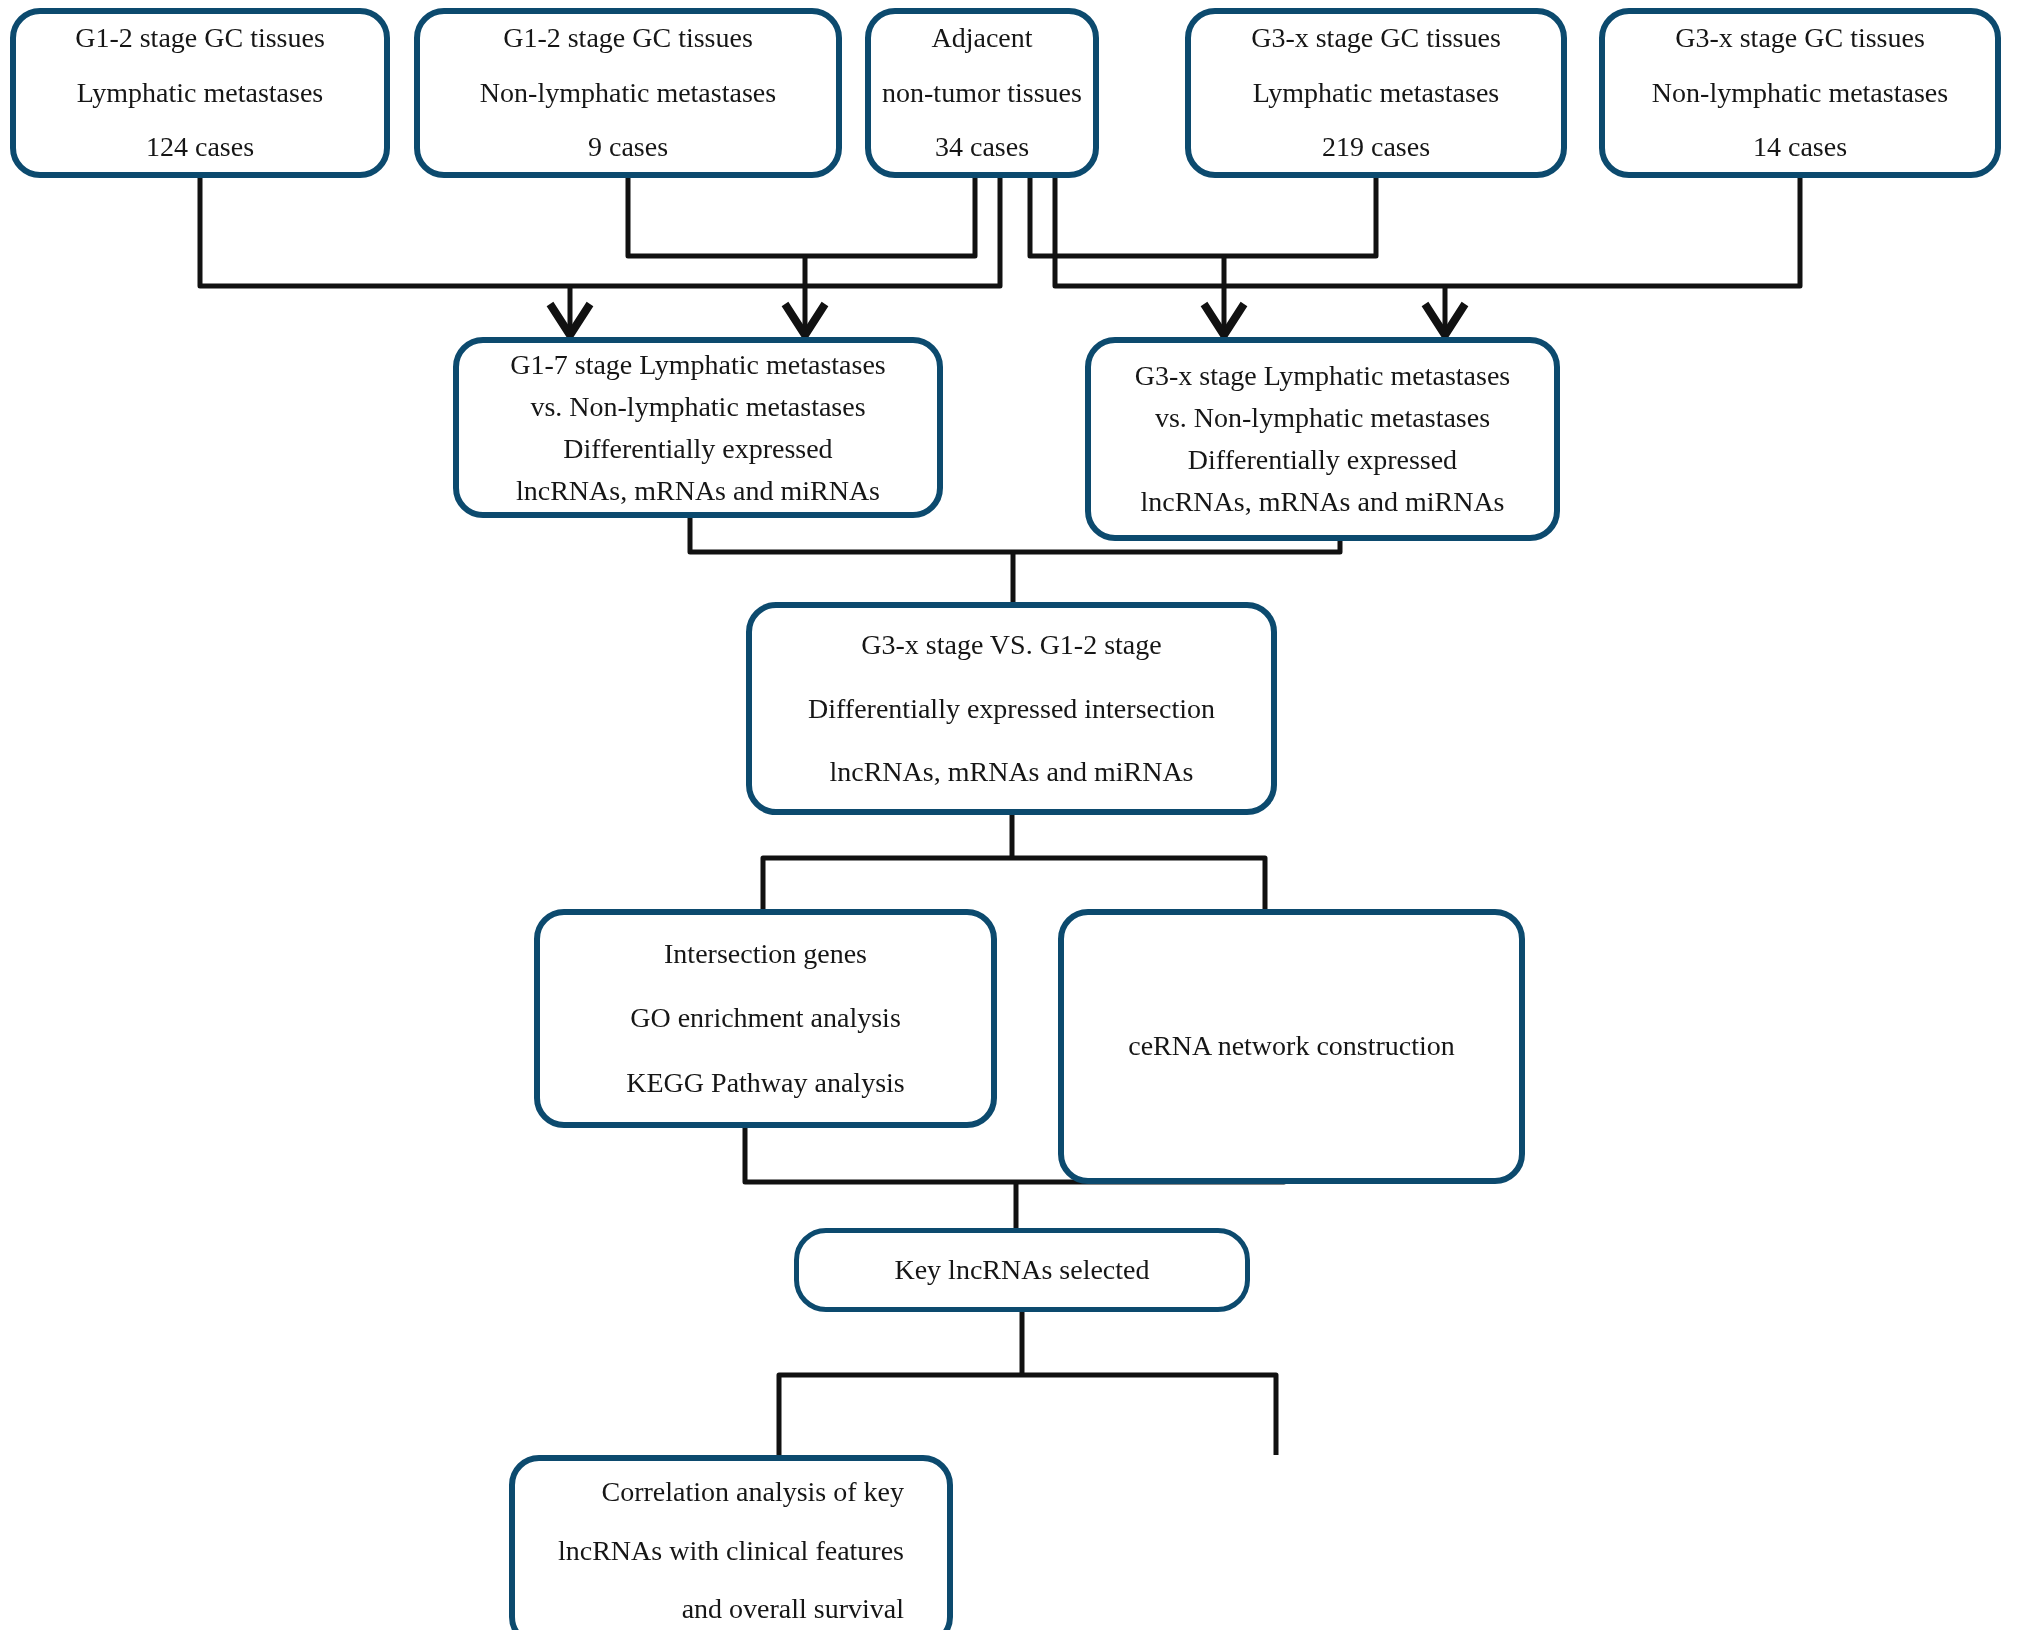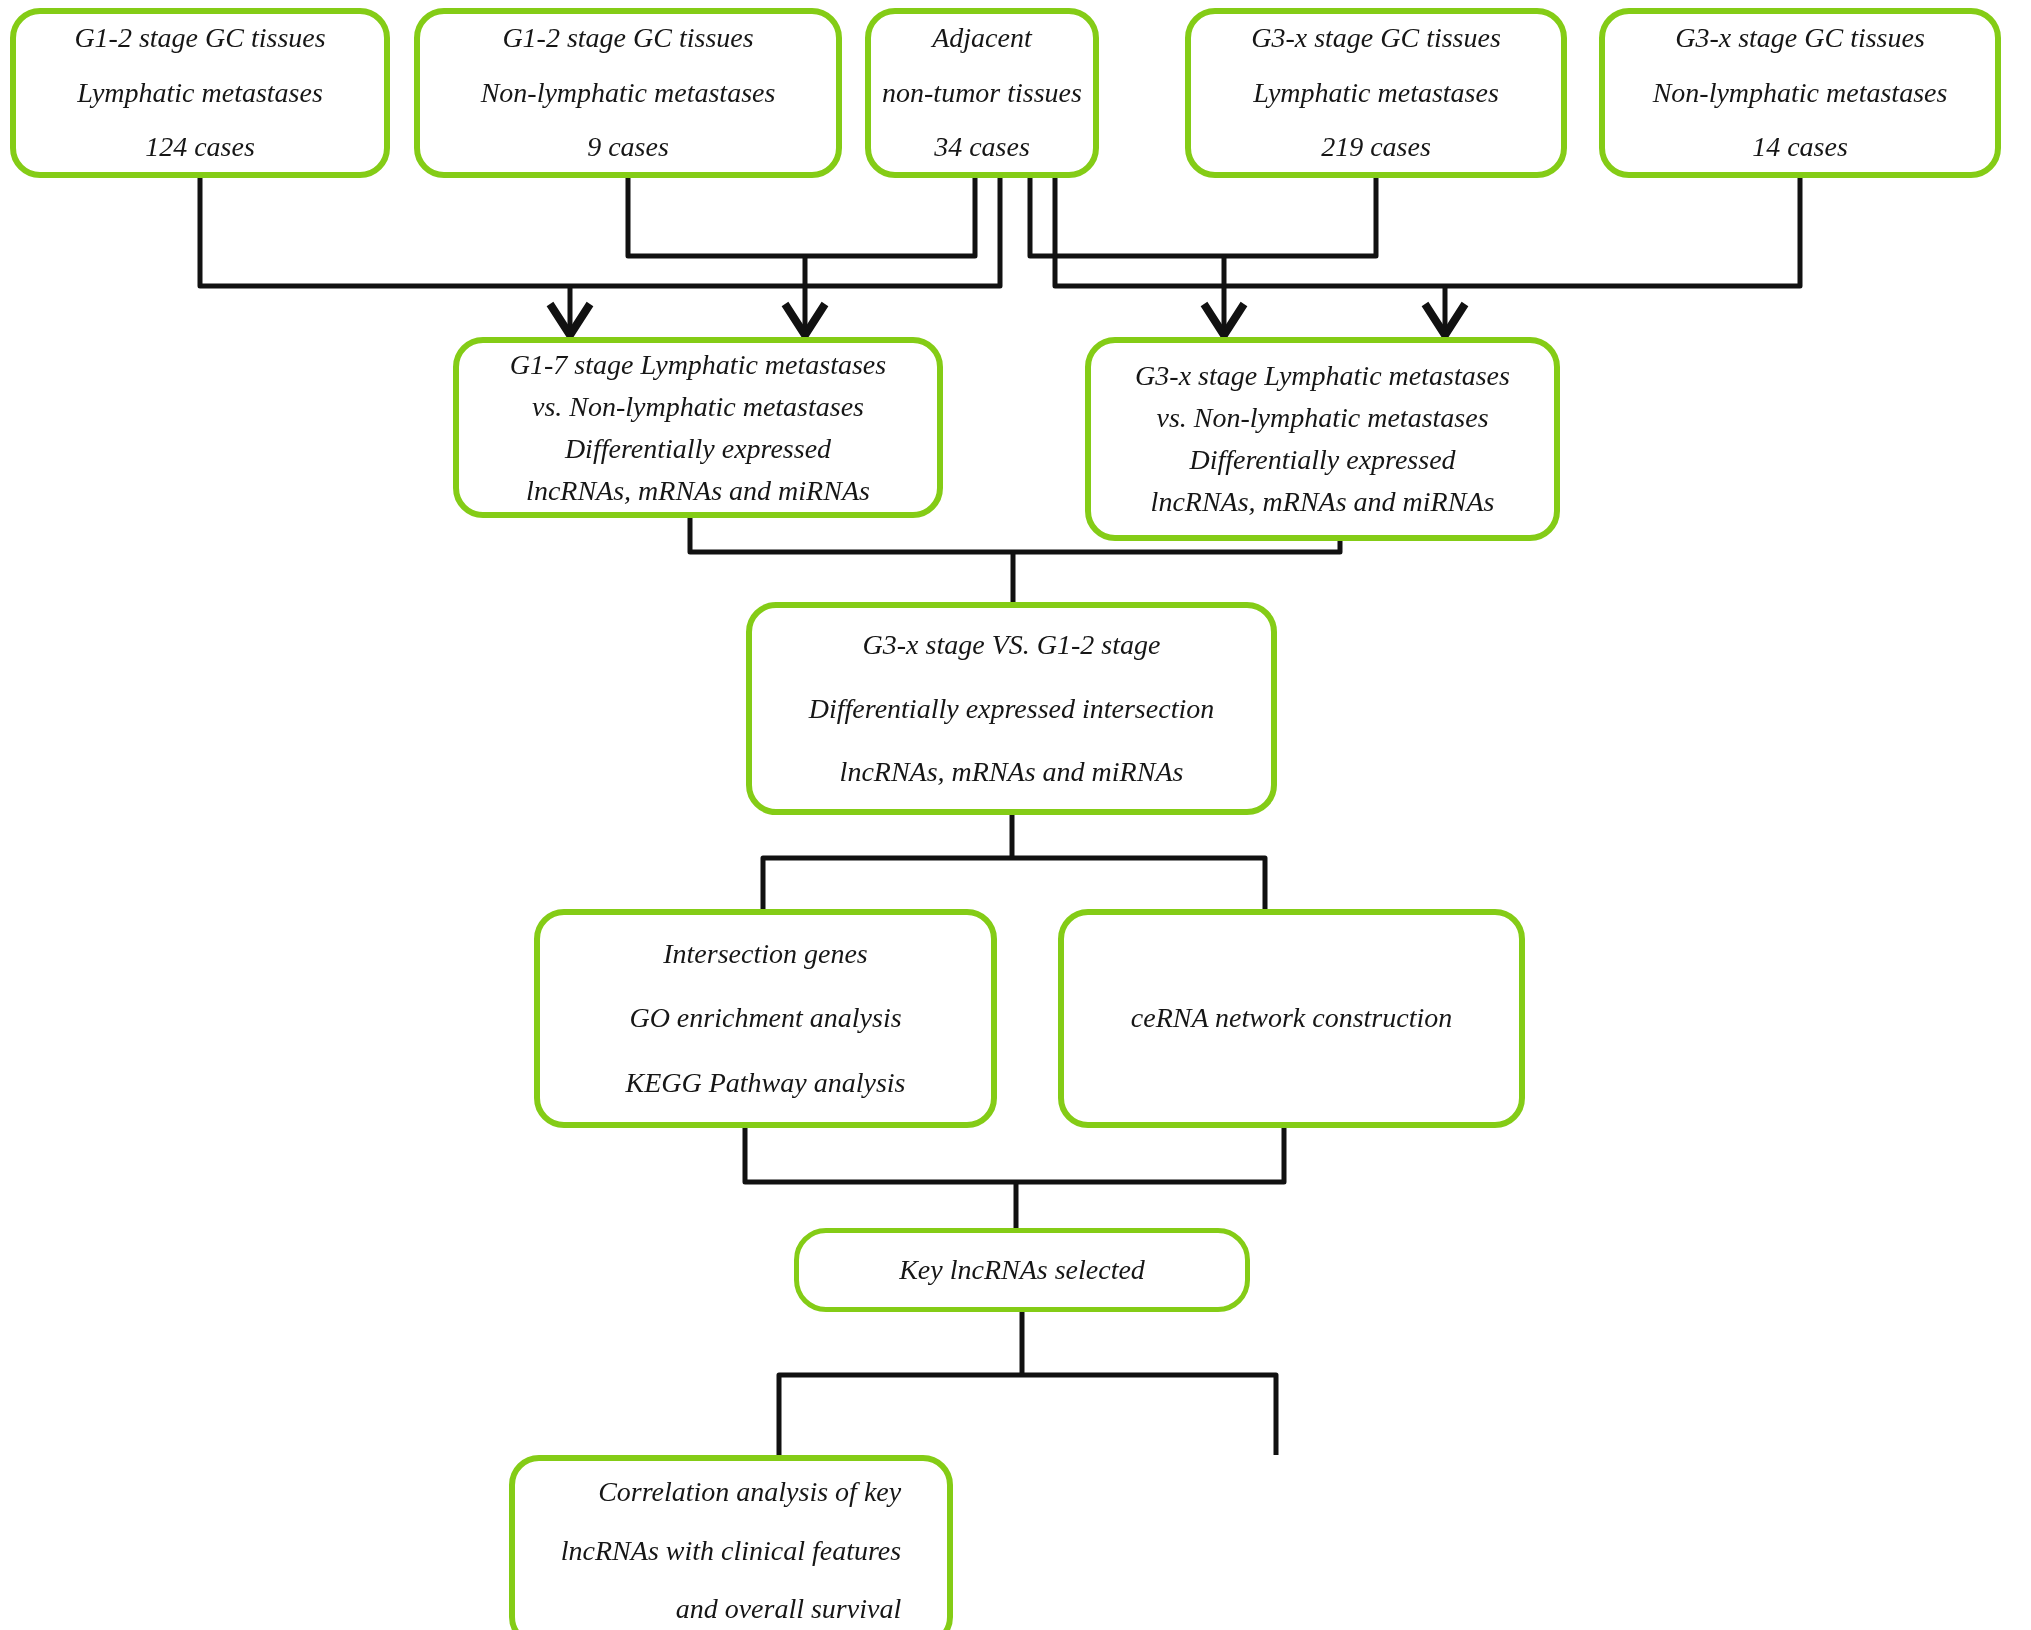--- a/index.html
+++ b/index.html
@@ -18,30 +18,29 @@
   #wires {
     position: absolute;
     left: 0;
     top: 0;
     width: 2031px;
     height: 1630px;
   }
   .box {
     position: absolute;
     box-sizing: border-box;
-    border: 6px solid #84cc16;
+    border: 6px solid #0c4a6e;
     border-radius: 30px;
     background: #ffffff;
     display: flex;
     align-items: center;
     justify-content: center;
     text-align: center;
     color: #161616;
     z-index: 2;
-    font-style: italic;
   }
   .box-text {
     white-space: pre-line;
     font-size: 28px;
     line-height: 1.95;
     padding: 0 10px;
   }
   
   .b-r1b1 { left: 10px;   top: 8px; width: 380px; height: 170px; }
   .b-r1b2 { left: 414px;  top: 8px; width: 428px; height: 170px; }
@@ -50,21 +49,21 @@
   .b-r1b5 { left: 1599px; top: 8px; width: 402px; height: 170px; }
   
   .b-r2l  { left: 453px;  top: 337px; width: 490px; height: 181px; }
   .b-r2r  { left: 1085px; top: 337px; width: 475px; height: 204px; }
   .b-r2l .box-text, .b-r2r .box-text { line-height: 1.5; }
   
   .b-r3   { left: 746px;  top: 602px; width: 531px; height: 213px; }
   .b-r3 .box-text { line-height: 2.28; }
   
   .b-r4l  { left: 534px;  top: 909px; width: 463px; height: 219px; }
-  .b-r4r  { left: 1058px; top: 909px; width: 467px; height: 219px; }
+  .b-r4r  { left: 1058px; top: 909px; width: 467px; height: 275px; }
   .b-r4l .box-text { line-height: 2.3; }
   
   .b-r5   { left: 794px;  top: 1228px; width: 456px; height: 84px; border-radius: 32px; border-width: 5px; }
   
   .b-r6l  { left: 509px;  top: 1455px; width: 444px; height: 192px; text-align: right; }
   .b-r6r  { left: 1076px; top: 1455px; width: 444px; height: 172px; }
   .b-r6l .box-text { line-height: 2.1; }
   .wire {
     fill: none;
     stroke: #111111;

